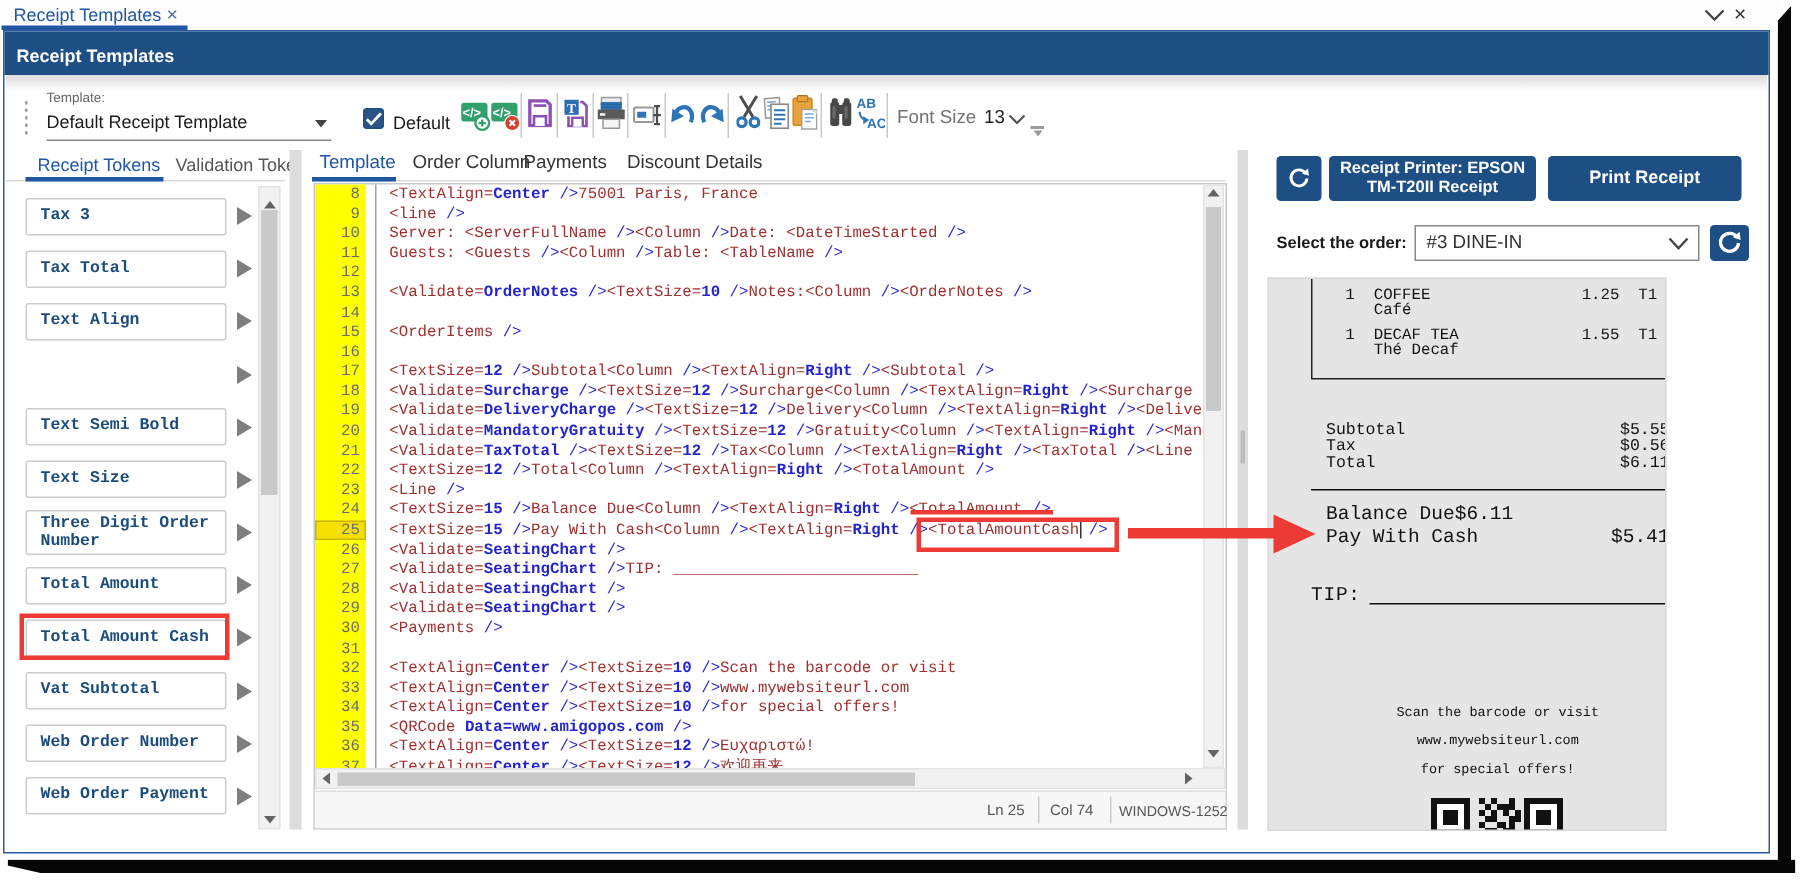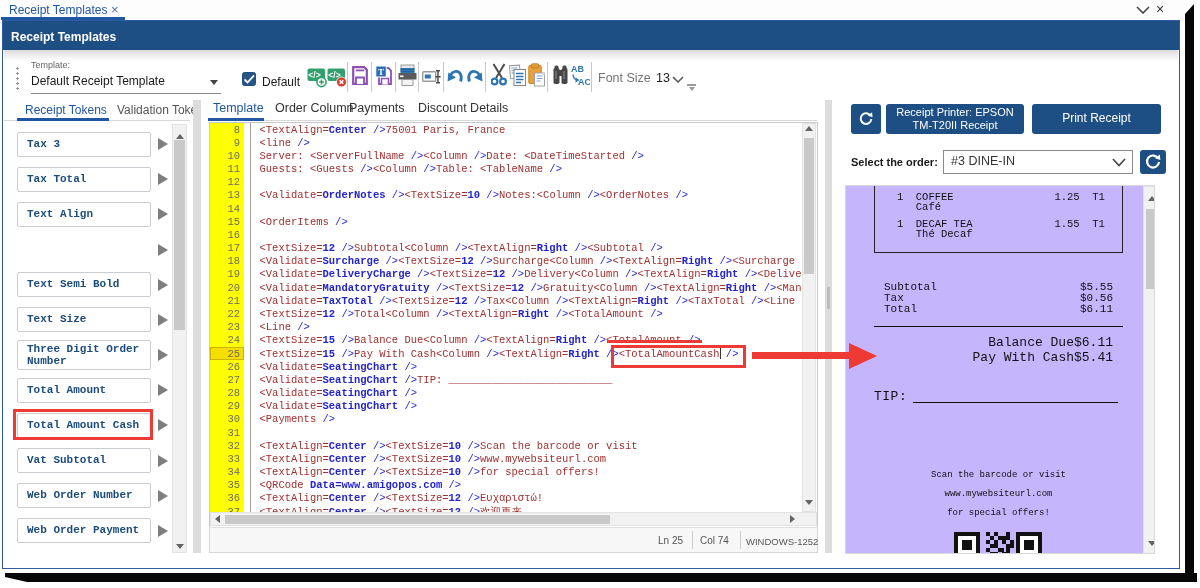--- a/index.html
+++ b/index.html
@@ -12,21 +12,21 @@
 .s{color:#2a2ad6}
 .tok{position:absolute;left:13px;width:134px;height:25px;border:1px solid #c9cdd2;border-radius:2px;background:#fff;color:#1c4c7c;font-family:"Liberation Mono",monospace;font-weight:bold;font-size:11px;line-height:23px;padding-left:9px;white-space:nowrap;overflow:hidden}
 .tri{position:absolute;left:154px;width:0;height:0;border-left:10px solid #7e7e7e;border-top:6px solid transparent;border-bottom:6px solid transparent}
 .sep{position:absolute;top:62px;width:1px;height:30px;background:#c9c9c9}
 .sbtrack{position:absolute;background:#f1f1f1;border:1px solid #e3e3e3}
 .sbthumb{position:absolute;background:#c9c9c9}
 .uarr{width:0;height:0;border-left:4px solid transparent;border-right:4px solid transparent;border-bottom:5px solid #636363;position:absolute}
 .darr{width:0;height:0;border-left:4px solid transparent;border-right:4px solid transparent;border-top:5px solid #636363;position:absolute}
 .larr{width:0;height:0;border-top:4px solid transparent;border-bottom:4px solid transparent;border-right:5px solid #636363;position:absolute}
 .rarr{width:0;height:0;border-top:4px solid transparent;border-bottom:4px solid transparent;border-left:5px solid #636363;position:absolute}
-.btn{position:absolute;background:#1d4e84;border-radius:3px;color:#fff;font-weight:normal;text-align:center}
+.btn{position:absolute;background:#1d4e84;border-radius:3px;color:#fff;font-weight:bold;text-align:center}
 </style></head>
 <body>
 
 <div class="ab" style="left:1185px;top:4px;width:9px;height:578px;background:#070707;clip-path:polygon(0 10px,100% 0,100% 100%,0 100%)"></div>
 <div class="ab" style="left:5px;top:573px;width:1192px;height:9px;background:#070707;clip-path:polygon(0 0,100% 0,100% 100%,22px 100%,0 45%)"></div>
 
 <div class="ab" style="left:0;top:0;width:1185px;height:21px;background:#fdfdfd"></div>
 <div class="ab" style="left:9px;top:3px;font-size:12px;color:#2156a3">Receipt Templates</div>
 <div class="ab" style="left:111px;top:2px;font-size:13px;color:#4a6fa5">×</div>
 <div class="ab" style="left:1px;top:17px;width:124px;height:2.5px;background:#2156a3"></div>
@@ -289,21 +289,21 @@
 <div class="ab" style="left:951px;top:154px;font-size:12.5px;color:#333">#3 DINE-IN</div>
 <svg class="ab" style="left:1112px;top:158px" width="14" height="9">
     <polyline points="1,1 7,7.5 13,1" fill="none" stroke="#444" stroke-width="1.6"></polyline>
   </svg>
 <div class="btn" style="left:1140px;top:150px;width:26px;height:24px"></div>
 <svg class="ab" style="left:1144px;top:153px" width="18" height="18" viewBox="0 0 18 18">
     <path d="M14.2 5.5 A6 6 0 1 0 15 9" fill="none" stroke="#fff" stroke-width="2.2"></path>
     <polygon points="15.8,1.5 16.4,7 11.2,5.2" fill="#fff"></polygon>
   </svg>
 
-<div class="ab" style="left:845px;top:185px;width:310px;height:369px;border:1px solid #d8d8d8;background:#c4b5fd;overflow:hidden">
+<div class="ab" style="left:845px;top:185px;width:266px;height:369px;border:1px solid #d8d8d8;background:#e5e5e5;overflow:hidden">
 
   <div class="ab" style="left:28px;top:-15px;width:249px;height:82px;border:1px solid #222"></div>
   <pre class="ab" style="left:32px;top:6px;font-size:10.5px;line-height:10.3px;color:#111">   1  COFFEE                1.25  T1
       Café</pre>
   <pre class="ab" style="left:32px;top:33px;font-size:10.5px;line-height:10.3px;color:#111">   1  DECAF TEA             1.55  T1
       Thé Decaf</pre>
   <div class="ab mono" style="left:38px;top:96px;width:229px;font-size:11px;line-height:11px;color:#111">
     <div style="display:flex;justify-content:space-between">
         <span>Subtotal</span>
         <span>$5.55</span>
@@ -312,25 +312,25 @@
         <span>Tax</span>
         <span>$0.56</span>
       </div>
     <div style="display:flex;justify-content:space-between">
         <span>Total</span>
         <span>$6.11</span>
       </div>
   </div>
   <div class="ab" style="left:28px;top:139.5px;width:249px;height:1.6px;background:#111"></div>
   <div class="ab mono" style="left:38px;top:150px;width:229px;font-size:13px;line-height:14.5px;color:#111">
-    <div style="display:flex;justify-content:flex-end">
+    <div style="display:flex;justify-content:flex-start">
         <span>Balance Due</span>
         <span>$6.11</span>
       </div>
-    <div style="display:flex;justify-content:flex-end">
+    <div style="display:flex;justify-content:space-between">
         <span>Pay With Cash</span>
         <span>$5.41</span>
       </div>
   </div>
   <div class="ab mono" style="left:28px;top:203px;font-size:13px;color:#111;letter-spacing:0.5px">TIP:</div>
   <div class="ab" style="left:67px;top:216px;width:205px;height:1.4px;background:#111"></div>
   <div class="ab mono" style="left:0;top:284px;width:305px;text-align:center;font-size:9px;color:#111">Scan the barcode or visit</div>
   <div class="ab mono" style="left:0;top:303px;width:305px;text-align:center;font-size:9px;color:#111">www.mywebsiteurl.com</div>
   <div class="ab mono" style="left:0;top:322px;width:305px;text-align:center;font-size:9px;color:#111">for special offers!</div>
   <svg class="ab" style="left:108px;top:346px" width="88" height="30" viewBox="0 0 88 30" shape-rendering="crispEdges">

